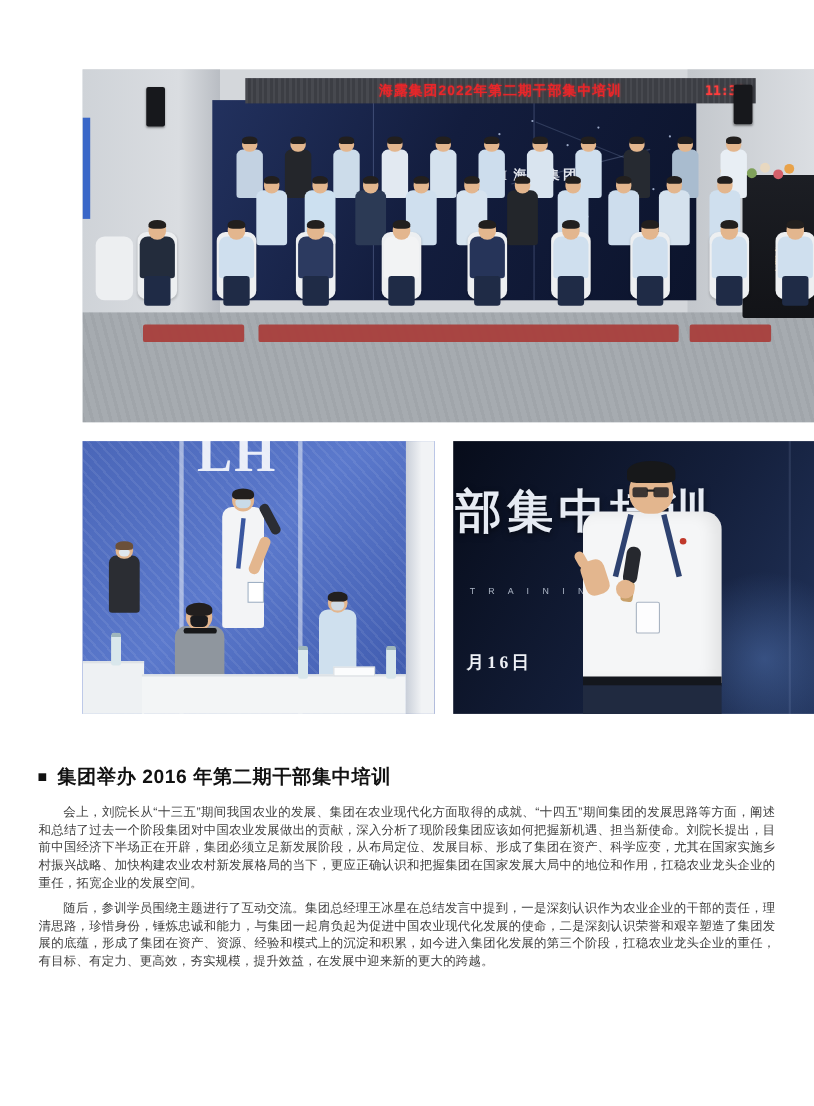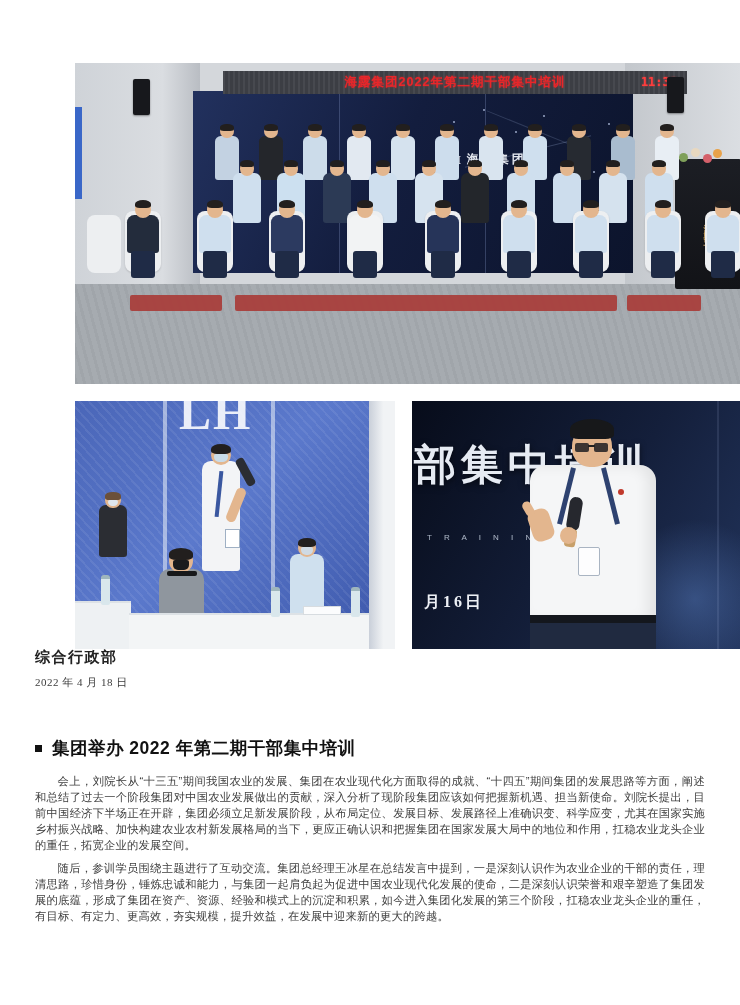--- a/index.html
+++ b/index.html
@@ -280,27 +280,23 @@
         <div style="left: 156px; top: 96px; width: 13px; height: 34px; background: rgb(38, 40, 46); transform: rotate(9deg); border-radius: 6px; position: absolute;"></div>
         <div style="left: 153px; top: 128px; width: 11px; height: 18px; background: rgb(200, 160, 106); transform: rotate(9deg); border-radius: 3px; position: absolute;"></div>
         <div style="left: 148px; top: 126px; width: 17px; height: 17px; background: rgb(227, 182, 142); border-radius: 50%; position: absolute;"></div>
         <div style="left: 118px; top: 108px; width: 22px; height: 32px; background: rgb(227, 182, 142); transform: rotate(-18deg); border-radius: 8px; position: absolute;"></div>
         <div style="left: 112px; top: 100px; width: 9px; height: 16px; background: rgb(227, 182, 142); transform: rotate(-30deg); border-radius: 5px; position: absolute;"></div>
       </div>
   </figure>
 
   <div class="content">
     <div class="meta-row">
-      <div>
-        <div class="dept">综合行政部</div>
-        <div class="pub-date">2022 年 4 月 18 日</div>
-      </div>
     </div>
     <h1 class="article-title">
       <span class="bullet"></span>
-      <span>集团举办 2022 年第二期干部集中培训</span>
+      <span>集团举办 2016 年第二期干部集中培训</span>
     </h1>
     <div class="article">
-      <p>会上，刘院长从“十三五”期间我国农业的发展、集团在农业现代化方面取得的成就、“十四五”期间集团的发展思路等方面，阐述和总结了过去一个阶段集团对中国农业发展做出的贡献，深入分析了现阶段集团应该如何把握新机遇、担当新使命。刘院长提出，目前中国经济下半场正在开辟，集团必须立足新发展阶段，从布局定位、发展目标、发展路径上准确识变、科学应变，尤其在国家实施乡村振兴战略、加快构建农业农村新发展格局的当下，更应正确认识和把握集团在国家发展大局中的地位和作用，扛稳农业龙头企业的重任，拓宽企业的发展空间。</p>
+      <p>会上，刘院长从“十三五”期间我国农业的发展、集团在农业现代化方面取得的成就、“十四五”期间集团的发展思路等方面，阐述和总结了过去一个阶段集团对中国农业发展做出的贡献，深入分析了现阶段集团应该如何把握新机遇、担当新使命。刘院长提出，目前中国经济下半场正在开辟，集团必须立足新发展阶段，从布局定位、发展目标、形成了集团在资产、科学应变，尤其在国家实施乡村振兴战略、加快构建农业农村新发展格局的当下，更应正确认识和把握集团在国家发展大局中的地位和作用，扛稳农业龙头企业的重任，拓宽企业的发展空间。</p>
       <p>随后，参训学员围绕主题进行了互动交流。集团总经理王冰星在总结发言中提到，一是深刻认识作为农业企业的干部的责任，理清思路，珍惜身份，锤炼忠诚和能力，与集团一起肩负起为促进中国农业现代化发展的使命，二是深刻认识荣誉和艰辛塑造了集团发展的底蕴，形成了集团在资产、资源、经验和模式上的沉淀和积累，如今进入集团化发展的第三个阶段，扛稳农业龙头企业的重任，有目标、有定力、更高效，夯实规模，提升效益，在发展中迎来新的更大的跨越。</p>
     </div>
   </div>
 </div>
 
 </body></html>

